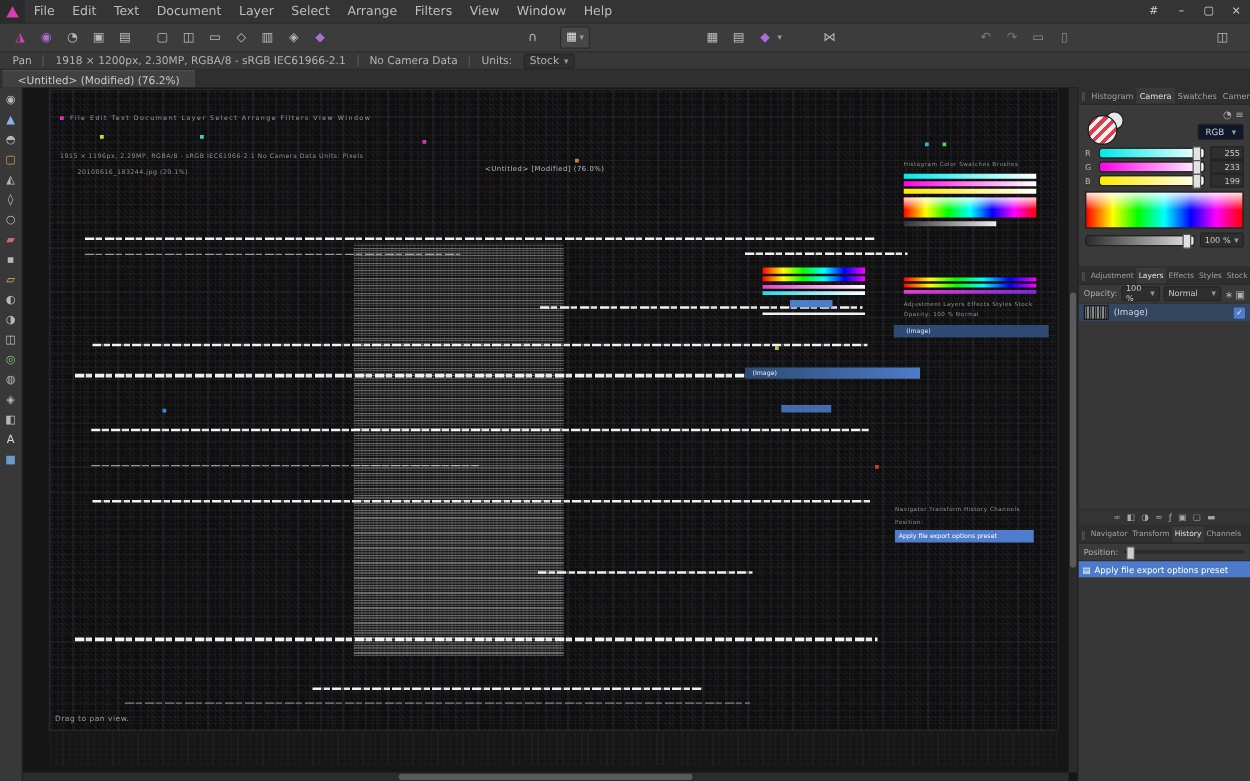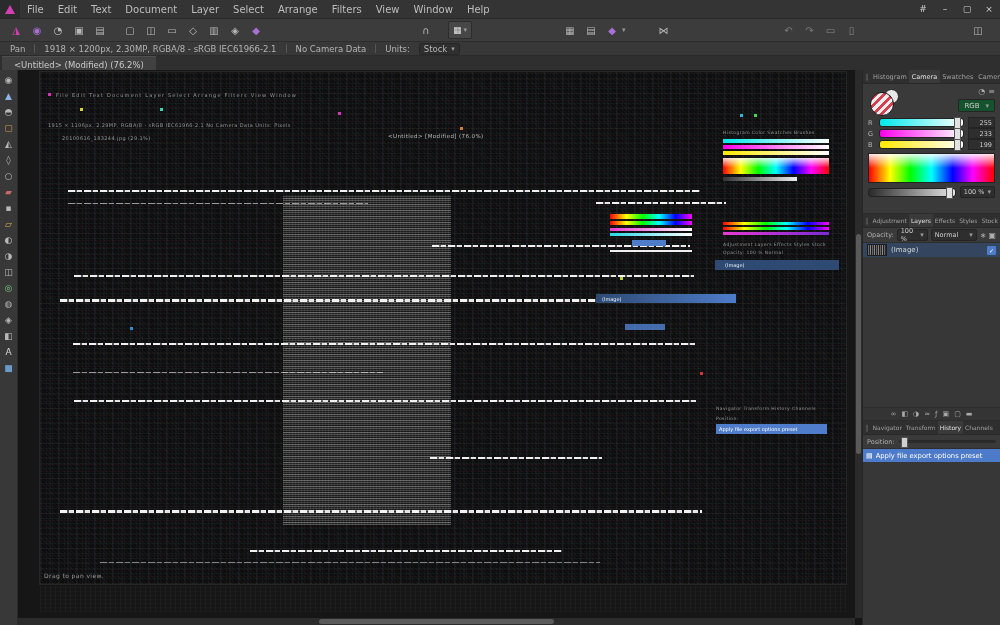--- a/index.html
+++ b/index.html
@@ -84,21 +84,21 @@
   .panel-tab.active{background:#3a3a3a;color:#e0e0e0}
   .tabs-mid .panel-tab,.tabs-bot .panel-tab{font-size:6px;padding:0 2px}
 
   .color-panel{height:130px;flex:0 0 auto;border-bottom:1px solid #2c2c2c;padding:3px 5px 0 5px;box-sizing:border-box}
   .color-head{position:relative;height:30px}
   .swatch-back{position:absolute;left:16px;top:2px;width:13px;height:13px;border-radius:50%;background:#e8e8e8;border:1px solid #222}
   .swatch-front{position:absolute;left:2px;top:5px;width:22px;height:22px;border-radius:50%;border:1px solid #1f1f1f;background:repeating-linear-gradient(135deg,#f0f0f0 0 3px,#d8404f 3px 6px)}
   .head-right{position:absolute;right:0;top:0;display:flex;flex-direction:column;align-items:flex-end;gap:3px}
   .corner-icons{display:flex;gap:3px}
   .ci{font-size:8px;color:#b0b0b0;display:flex;align-items:center;justify-content:center}
-  .rgb-select{display:flex;align-items:center;gap:6px;background:#14532d;border:1px solid #242424;border-radius:2px;height:11px;padding:0 5px;font-size:7px;color:#ccc}
+  .rgb-select{display:flex;align-items:center;gap:6px;background:#0f172a;border:1px solid #242424;border-radius:2px;height:11px;padding:0 5px;font-size:7px;color:#ccc}
   .slider-row{display:flex;align-items:center;gap:4px;height:11px}
   .ch{width:7px;color:#b5b5b5;font-size:6.5px}
   .slider-track{flex:1;height:7px;border-radius:3px;position:relative;border:1px solid #222}
   .color-sliders .slider-row:nth-of-type(1) .slider-track{background:linear-gradient(90deg,#00e9eb,#fff)}
   .color-sliders .slider-row:nth-of-type(2) .slider-track{background:linear-gradient(90deg,#ff00eb,#fff)}
   .color-sliders .slider-row:nth-of-type(3) .slider-track{background:linear-gradient(90deg,#ffe900,#fff)}
   .slider-thumb{position:absolute;right:2px;top:-2px;width:5px;height:10px;background:#e2e2e2;border:1px solid #555;border-radius:1px}
   .slider-val{width:23px;height:9px;background:#2e2e2e;border:1px solid #232323;color:#ccc;font-size:6.5px;display:flex;align-items:center;justify-content:flex-end;padding-right:2px}
   .spectrum{height:28px;margin:3px 0;border:1px solid #222;background:linear-gradient(180deg,rgba(255,255,255,.9),rgba(255,255,255,0) 50%),linear-gradient(90deg,#f00,#ff0 17%,#0f0 33%,#0ff 50%,#00f 67%,#f0f 83%,#f00)}
   .opacity-row{display:flex;align-items:center;gap:4px;height:12px}

